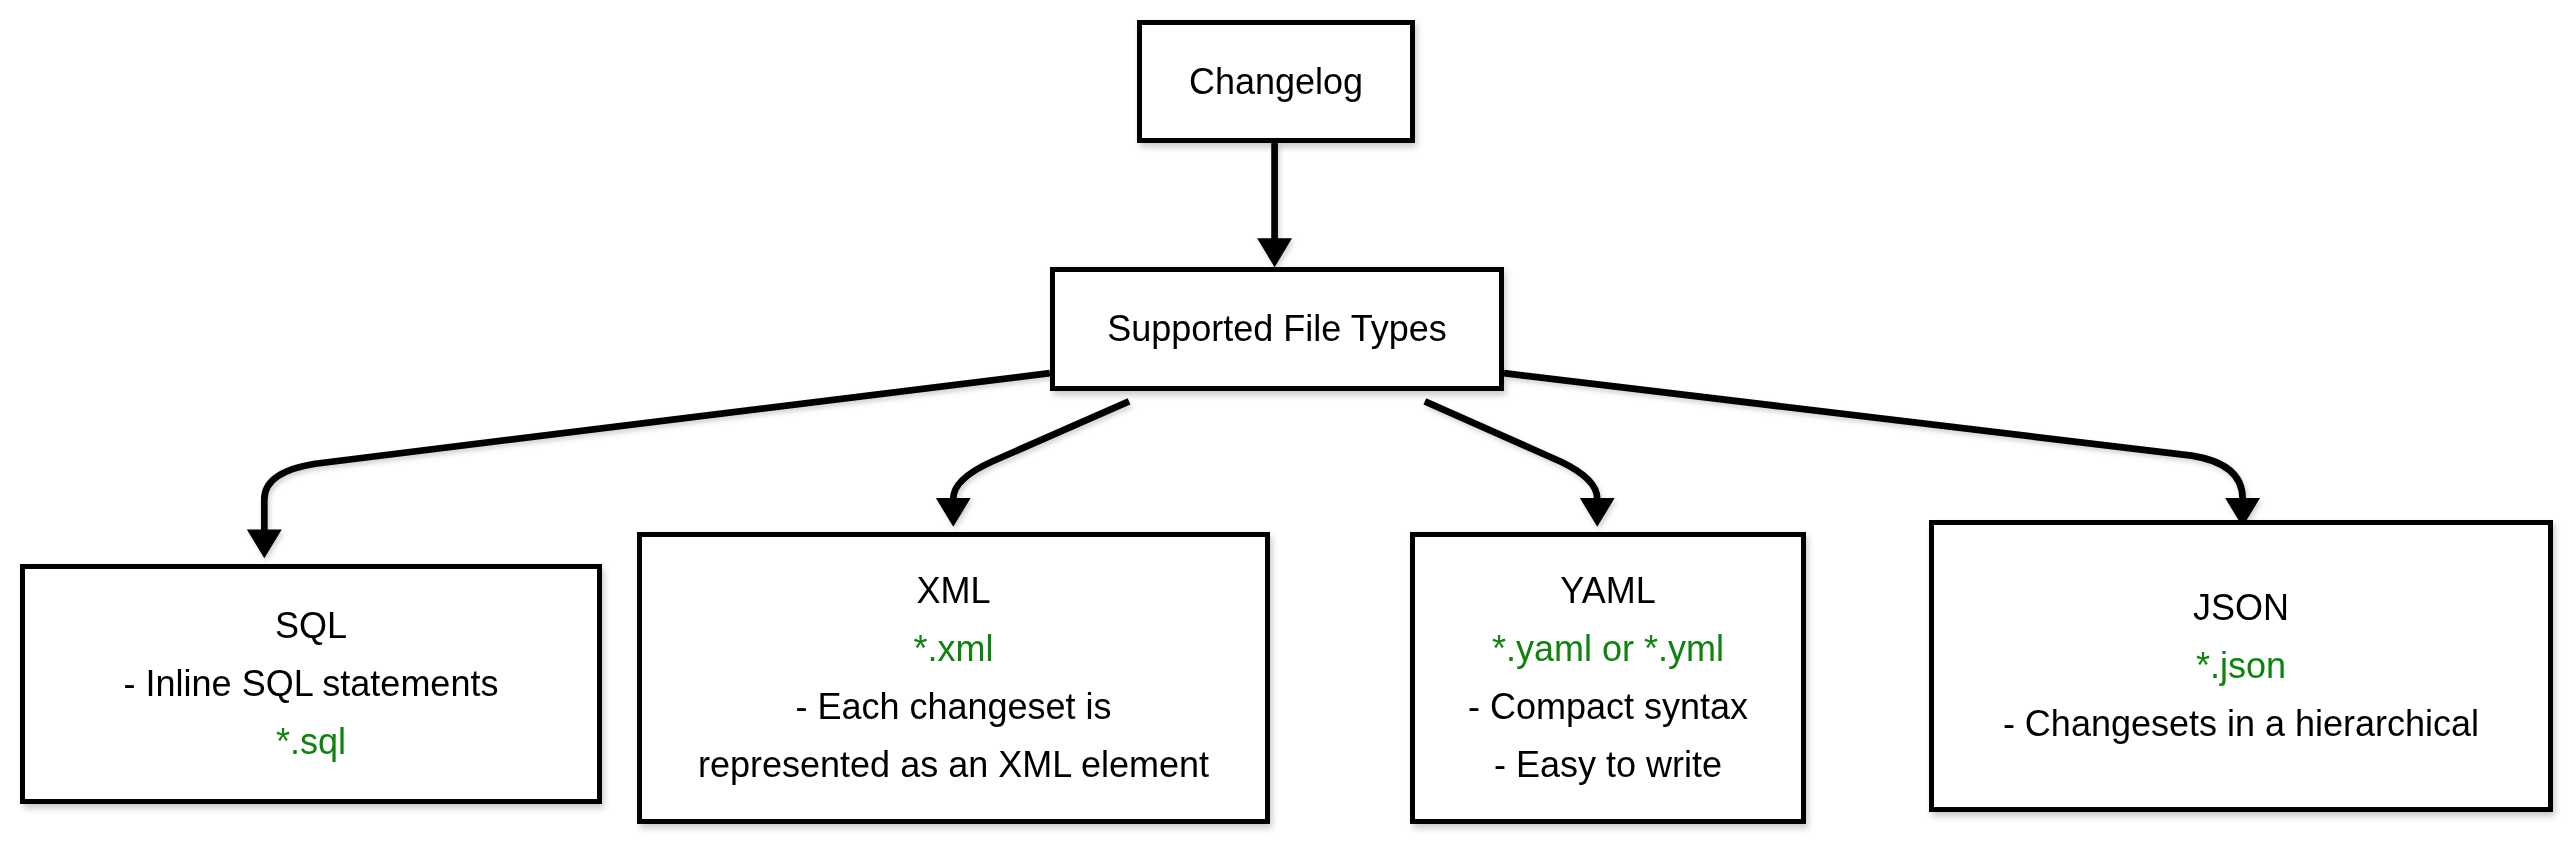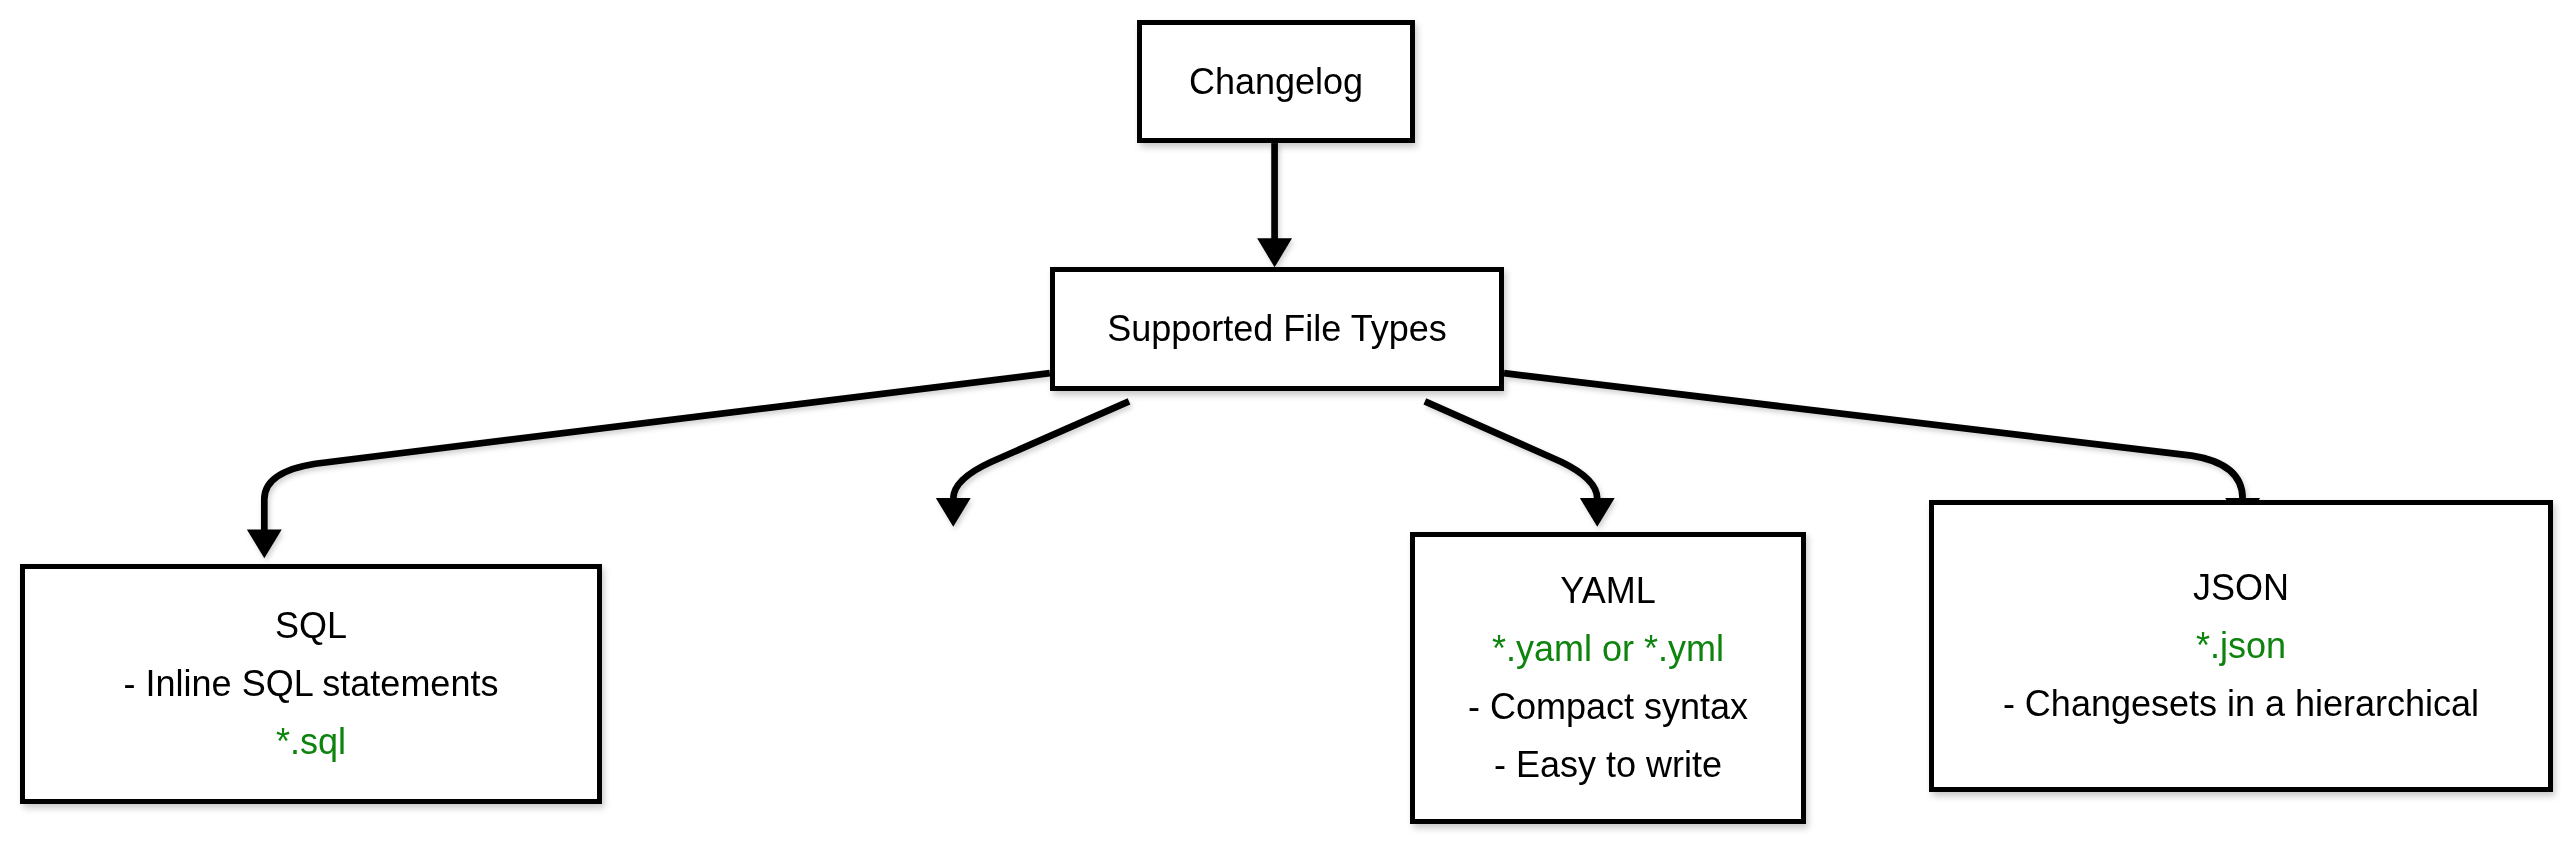--- a/index.html
+++ b/index.html
@@ -28,21 +28,21 @@
     box-shadow: 2.7px 4px 6.7px rgba(0,0,0,0.22);
   }
   .node .line { width: 100%; white-space: nowrap; }
   .ext { color: var(--ext, #0e830e); }
   
   #node-changelog { left: 1137px; top: 20px;  width: 278px; height: 123px; }
   #node-stf       { left: 1050px; top: 267px; width: 454px; height: 124px; }
   #node-sql       { left: 20px;   top: 564px; width: 582px; height: 240px; }
   #node-xml       { left: 637px;  top: 532px; width: 633px; height: 292px; }
   #node-yaml      { left: 1410px; top: 532px; width: 396px; height: 292px; }
-  #node-json      { left: 1929px; top: 500px; width: 624px; height: 292px; }
+  #node-json      { left: 1929px; top: 520px; width: 624px; height: 292px; }
 </style>
 </head>
 <body>
 
 <div id="diagram-canvas">
 
   <svg class="connectors" width="2576" height="853" viewBox="0 0 3840 1271" xmlns="http://www.w3.org/2000/svg">
 
     <path d="M 1900 213 L 1900 357" fill="none" stroke-width="10" stroke="#000000"></path>
     <polygon points="1874,355 1926,355 1900,398" fill="#000000"></polygon>
@@ -67,20 +67,26 @@
   <div class="node" id="node-stf">
     <div class="line">Supported File Types</div>
   </div>
 
   <div class="node" id="node-sql">
     <div class="line">SQL</div>
     <div class="line">- Inline SQL statements</div>
     <div class="line ext">*.sql</div>
   </div>
 
+  <div class="node" id="node-xml">
+    <div class="line">XML</div>
+    <div class="line ext">*.xml</div>
+    <div class="line">- Each changeset is</div>
+    <div class="line">represented as an XML element</div>
+  </div>
 
   <div class="node" id="node-yaml">
     <div class="line">YAML</div>
     <div class="line ext">*.yaml or *.yml</div>
     <div class="line">- Compact syntax</div>
     <div class="line">- Easy to write</div>
   </div>
 
   <div class="node" id="node-json">
     <div class="line">JSON</div>

